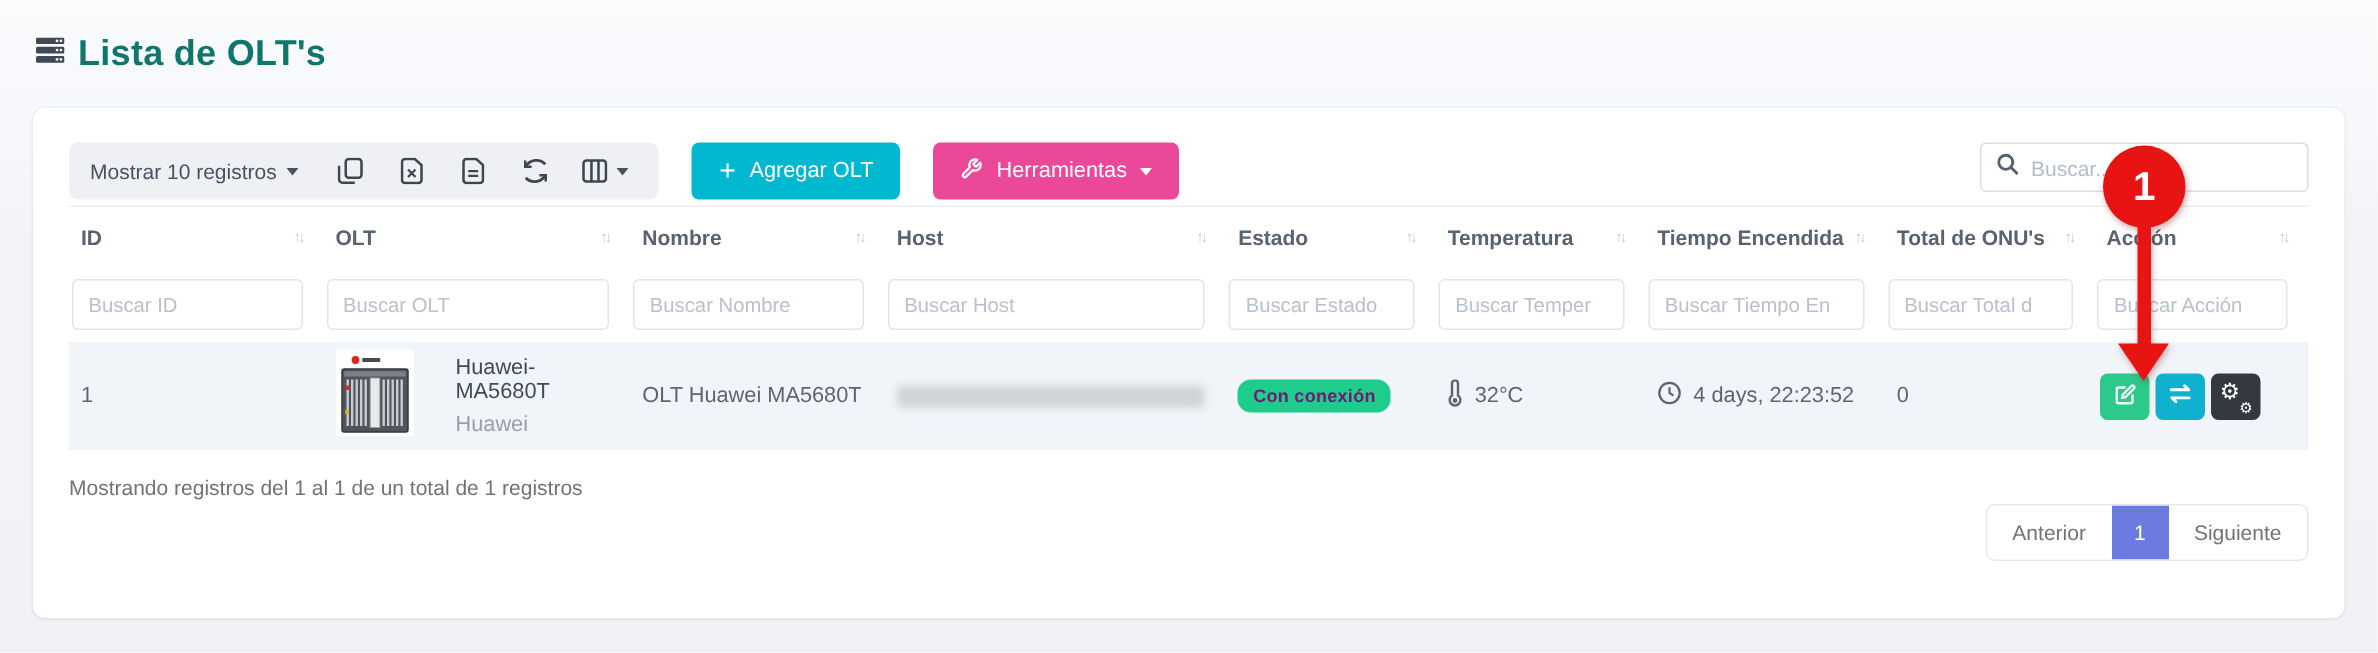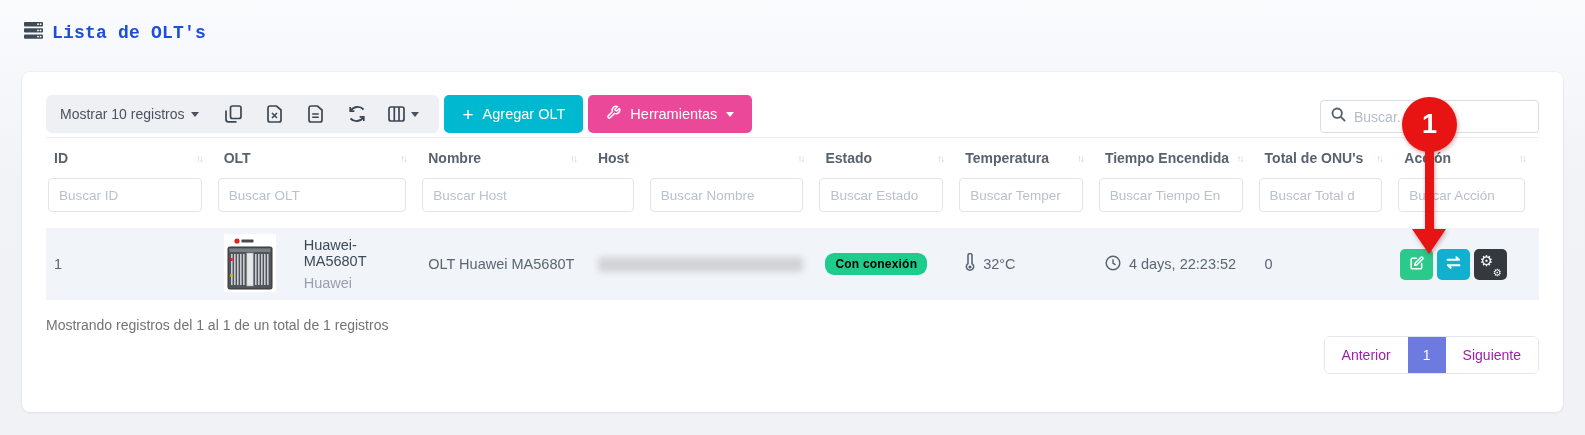--- a/index.html
+++ b/index.html
@@ -5,30 +5,30 @@
   * { box-sizing: border-box; margin: 0; padding: 0; }
   html,body { width:1585px; height:435px; overflow:hidden; }
   body {
     font-family: "Liberation Sans", "DejaVu Sans", sans-serif;
     background: linear-gradient(180deg,#fafbfd 0%,#f2f3f7 40%,#f1f2f6 100%);
     position: relative;
     color:#5c6671;
   }
   
   .page-header { display:flex; align-items:center; gap:9px; padding:22px 22px 0 24px; }
-  .page-title { font-size:18px; font-weight:700; color:#1d4ed8; letter-spacing:.2px;font-family:Liberation Mono, monospace; }
+  .page-title { font-size:24px; font-weight:700; color:#0f766e; letter-spacing:.2px; }
   
   .card {
     position:absolute; left:22px; top:72px; width:1541px; height:340px;
     background:#ffffff; border-radius:8px;
     box-shadow:0 1px 3px rgba(40,50,70,.06), 0 0 0 1px rgba(60,70,90,.03);
     padding:23px 24px 0 24px;
   }
   
-  .toolbar { display:flex; align-items:flex-end; height:38px; }
+  .toolbar { display:flex; align-items:flex-start; height:38px;gap:17px; }
   .tool-strip {
     display:flex; align-items:center; height:38px; background:#eef0f4;
     border-radius:6px; padding:0 10px 0 14px; gap:0;
   }
   .length-menu { display:flex; align-items:center; gap:7px; font-size:14px; color:#4a5260; cursor:pointer; padding-right:14px; }
   .caret { width:0; height:0; border-left:4px solid transparent; border-right:4px solid transparent; border-top:5px solid #4a5260; display:inline-block; }
   .tool-icon-btn { width:41px; height:38px; display:flex; align-items:center; justify-content:center; cursor:pointer; color:#3e4751; }
   .tool-icon-btn svg { display:block; }
   .colvis { gap:6px; width:52px; }
   .btn { display:flex; align-items:center; gap:9px; height:38px; border-radius:5px; font-size:14.5px; color:#fff; padding:0 18px; cursor:pointer; border:none; }
@@ -45,53 +45,53 @@
   .search-box input::placeholder { color:#b4bcc8; }
   
   .tbl { margin-top:4px; }
   .tr { display:flex; align-items:center; }
   .c0{width:170px}.c1{width:205px}.c2{width:170px}.c3{width:228px}.c4{width:140px}
   .c5{width:140px}.c6{width:160px}.c7{width:140px}.c8{width:143px}
   .thead { border-top:1px solid #e9ecf0; height:41px; }
   .th { display:flex; align-items:center; justify-content:space-between; padding:0 14px 0 8px; font-size:14px; font-weight:700; color:#59636f; cursor:pointer; }
   .sort { color:#c6ccd5; font-size:10px; letter-spacing:-2px; white-space:nowrap; }
   .tfilter { height:50px; align-items:center; }
-  .tf { padding:0 14px 16px 2px; }
+  .tf { padding:0 14px 0 2px; }
   .tf input {
     width:100%; height:34px; border:1px solid #e1e5ea; border-radius:4px;
     padding:0 10px; font-size:13.5px; color:#5c6671; font-family:inherit; outline:none; background:#fff;
   }
   .tf input::placeholder { color:#b9c1cc; }
   .trow { background:#f1f4f9; height:72px; font-size:14.5px; color:#5c6671; }
   .td { padding:0 14px 0 8px; display:flex; align-items:center; gap:8px; }
   
   .olt-cell { gap:28px; }
   .olt-name { color:#3f4a57; }
   .olt-brand { color:#97a0ab; margin-top:6px; }
   
   .host-blur { width:205px; height:15px; border-radius:3px; background:#c6c8cb; filter:blur(3px); opacity:.75; }
   
   .badge {
-    background:#1ecd8c; color:#000000; font-size:12px; font-weight:700;
+    background:#1ecd8c; color:#701a75; font-size:12px; font-weight:700;
     padding:4px 10px; border-radius:9px; letter-spacing:.2px;
   }
   
   .actions { gap:4px; padding-left:4px; }
   .abtn { width:33px; height:31px; border:none; border-radius:5px; display:flex; align-items:center; justify-content:center; cursor:pointer; color:#fff; }
   .abtn-edit { background:#2bc98a; }
   .abtn-transfer { background:#12b0cf; }
   .abtn-settings { background:#33393f; font-size:13px; }
   .gears { position:relative; width:18px; height:16px; color:#fff; }
   .gears .g1 { position:absolute; left:-2px; top:-4px; font-size:15px; }
   .gears .g2 { position:absolute; right:-2px; bottom:-6px; font-size:10px; }
   
   .table-info { margin-top:17px; font-size:14px; color:#737373; }
   .pagination-row { display:flex; justify-content:flex-end; margin-top:3px; }
   .pagination { display:flex; border:1px solid #e3e7ec; border-radius:6px; overflow:hidden; height:38px; }
-  .page-item { display:flex; align-items:center; justify-content:center; padding:0 17px; font-size:14px; color:#a21caf; background:#fff; cursor:pointer; }
+  .page-item { display:flex; align-items:center; justify-content:center; padding:0 17px; font-size:14px; color:#737373; background:#fff; cursor:pointer; }
   .page-item.active { background:#6d7be0; color:#fff; padding:0 15px; min-width:38px; }
   
   .annotation { position:absolute; left:0; top:0; width:100%; height:100%; pointer-events:none; filter:drop-shadow(1px 2px 2px rgba(120,20,20,.35)); }
   .ann-circle {
     position:absolute; left:1402px; top:97px; width:55px; height:55px; border-radius:50%;
     background:#e81414; color:#fff; display:flex; align-items:center; justify-content:center;
     font-size:27px; font-weight:700;
   }
   .ann-stem { position:absolute; left:1425px; top:148px; width:9px; height:84px; background:#e81414; }
   .ann-head { position:absolute; left:1412px; top:229px; width:0; height:0;
@@ -236,22 +236,22 @@
         </div>
       <div class="th c8">
           <span>Acción</span>
           <span class="sort">↑↓</span>
         </div>
     </div>
 
     <div class="tr tfilter">
       <div class="tf c0"><input placeholder="Buscar ID" style=""></div>
       <div class="tf c1"><input placeholder="Buscar OLT" style=""></div>
+      <div class="tf c2"><input placeholder="Buscar Nombre" style=""></div>
       <div class="tf c3"><input placeholder="Buscar Host" style=""></div>
-      <div class="tf c2"><input placeholder="Buscar Nombre" style=""></div>
       <div class="tf c4"><input placeholder="Buscar Estado" style=""></div>
       <div class="tf c5"><input placeholder="Buscar Temper" style=""></div>
       <div class="tf c6"><input placeholder="Buscar Tiempo En" style=""></div>
       <div class="tf c7"><input placeholder="Buscar Total d" style=""></div>
       <div class="tf c8"><input placeholder="Buscar Acción" style=""></div>
     </div>
 
     <div class="tr trow">
       <div class="td c0">1</div>
       <div class="td c1 olt-cell">

